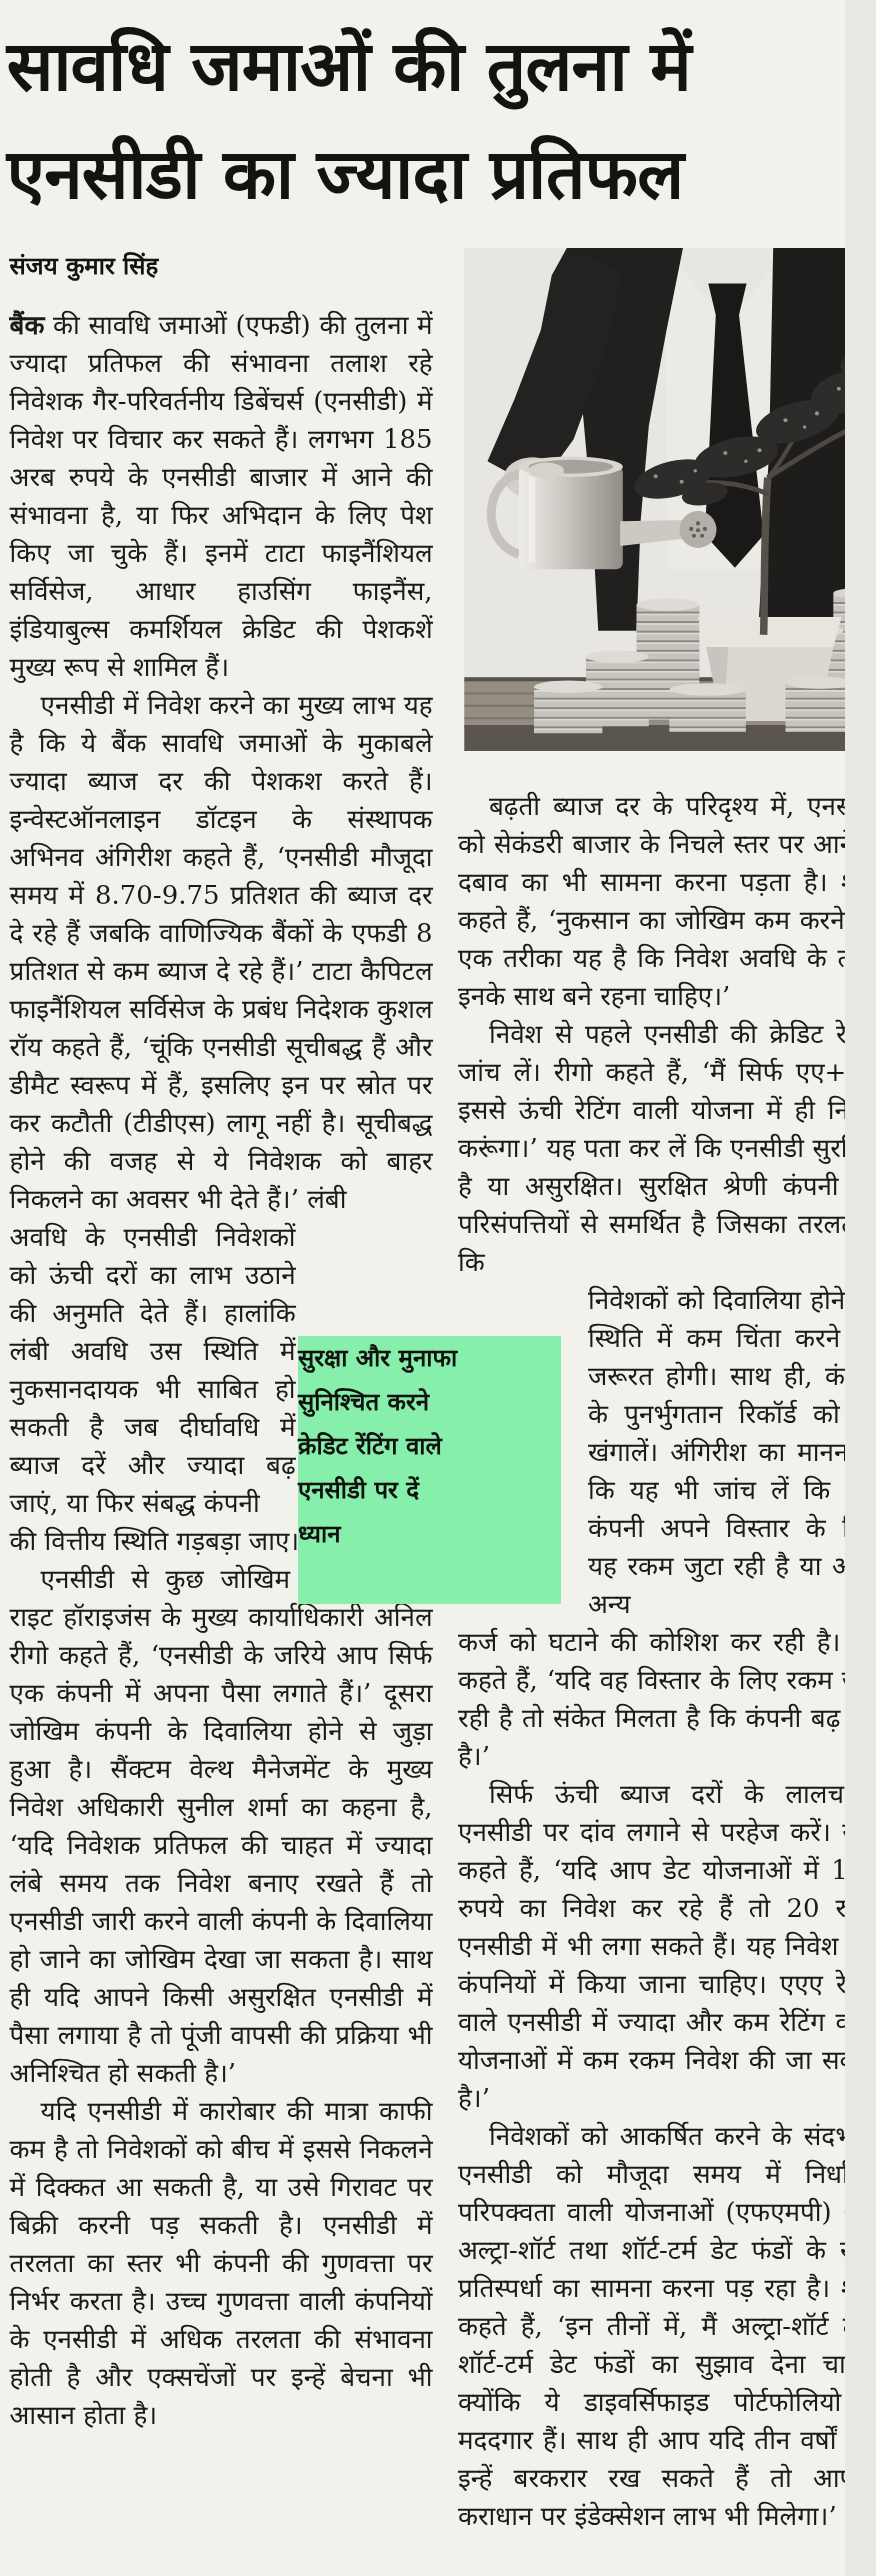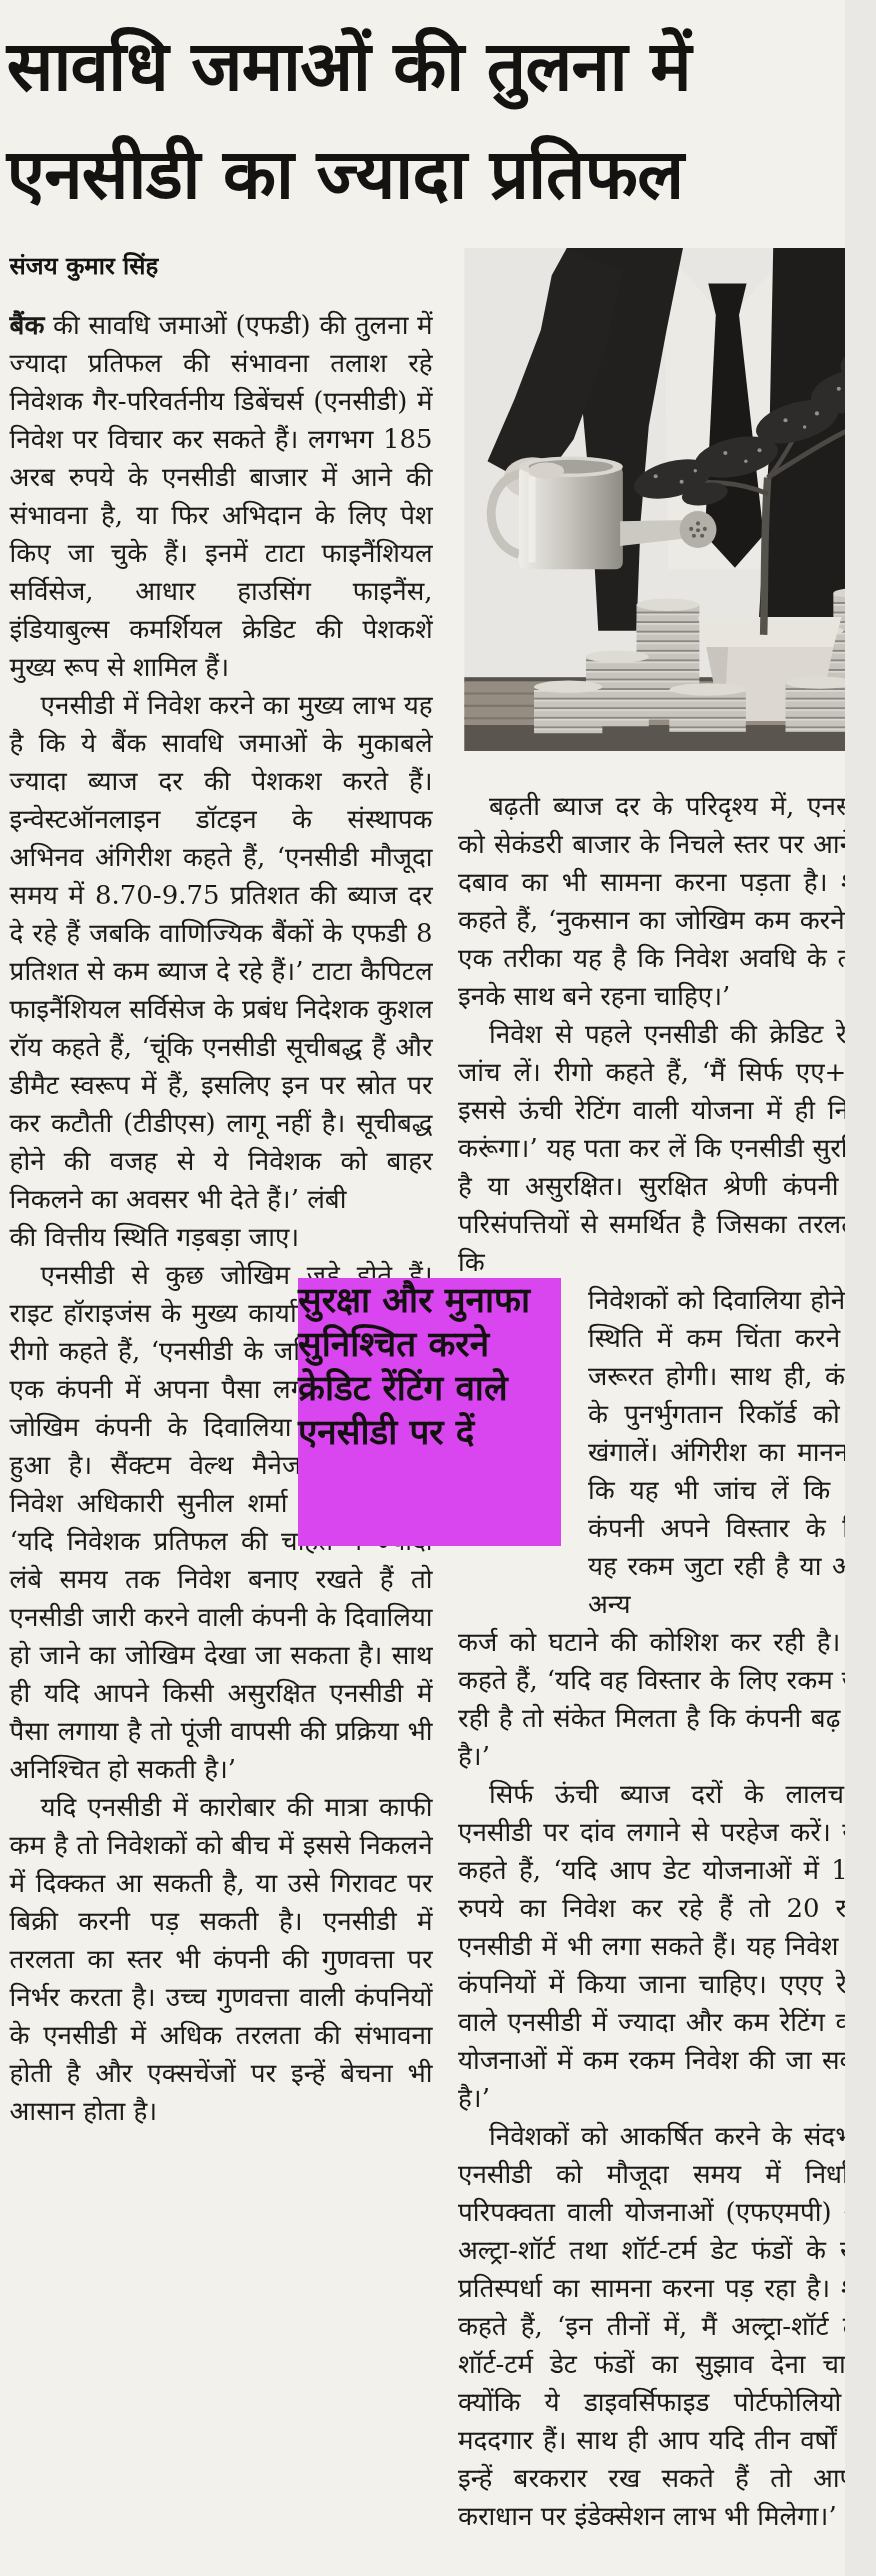--- a/index.html
+++ b/index.html
@@ -54,27 +54,27 @@
   }
   .col1 { left: 9.6px;  top: 306px; }
   .col2 { left: 434px; top: 787px; margin-left: 24px; }
   .para { margin: 0; }
   .para.indent { text-indent: 31px; }
   .para.narrow { width: 286px; }
   .para.narrow-left { margin-left: 130px; }
   .para b { font-weight: 700; margin-top: 11px; }
   .pullquote {
     position: absolute;
-    left: 298px; top: 1278px;
+    left: 298px; top: 1336px;
     width: 263px;
     min-height: 268px;
-    background: #d946ef;
+    background: #86efac;
     font-family: "DejaVu Sans", "Liberation Sans", sans-serif;
     font-weight: 700;
-    font-size: 35px;
+    font-size: 24px;
     line-height: 44px;
     color: #121110;
   }
   .pq-line { display: block; white-space: nowrap; }
 </style>
 </head>
 <body>
 
 <div class="page">
 
@@ -192,35 +192,37 @@
             <circle cx="342" cy="413" r="3"></circle>
         </g>
         <ellipse cx="120" cy="326" rx="26" ry="12" fill="#d6d2cb"></ellipse>
       </g>
     </svg>
   </figure>
 
   <div class="col col1">
     <p class="para"><b>बैंक</b><span> की सावधि जमाओं (एफडी) की तुलना में ज्यादा प्रतिफल की संभावना तलाश रहे निवेशक गैर-परिवर्तनीय डिबेंचर्स (एनसीडी) में निवेश पर विचार कर सकते हैं। लगभग 185 अरब रुपये के एनसीडी बाजार में आने की संभावना है, या फिर अभिदान के लिए पेश किए जा चुके हैं। इनमें टाटा फाइनैंशियल सर्विसेज, आधार हाउसिंग फाइनैंस, इंडियाबुल्स कमर्शियल क्रेडिट की पेशकशें मुख्य रूप से शामिल हैं।</span></p>
     <p class="para indent">एनसीडी में निवेश करने का मुख्य लाभ यह है कि ये बैंक सावधि जमाओं के मुकाबले ज्यादा ब्याज दर की पेशकश करते हैं। इन्वेस्टऑनलाइन डॉटइन के संस्थापक अभिनव अंगिरीश कहते हैं, ‘एनसीडी मौजूदा समय में 8.70-9.75 प्रतिशत की ब्याज दर दे रहे हैं जबकि वाणिज्यिक बैंकों के एफडी 8 प्रतिशत से कम ब्याज दे रहे हैं।’ टाटा कैपिटल फाइनैंशियल सर्विसेज के प्रबंध निदेशक कुशल रॉय कहते हैं, ‘चूंकि एनसीडी सूचीबद्ध हैं और डीमैट स्वरूप में हैं, इसलिए इन पर स्रोत पर कर कटौती (टीडीएस) लागू नहीं है। सूचीबद्ध होने की वजह से ये निवेशक को बाहर निकलने का अवसर भी देते हैं।’ लंबी</p>
+    <p class="para narrow">अवधि के एनसीडी निवेशकों को ऊंची दरों का लाभ उठाने की अनुमति देते हैं। हालांकि लंबी अवधि उस स्थिति में नुकसानदायक भी साबित हो सकती है जब दीर्घावधि में ब्याज दरें और ज्यादा बढ़ जाएं, या फिर संबद्ध कंपनी</p>
     <p class="para">की वित्तीय स्थिति गड़बड़ा जाए।</p>
     <p class="para indent">एनसीडी से कुछ जोखिम जुड़े होते हैं। राइट हॉराइजंस के मुख्य कार्याधिकारी अनिल रीगो कहते हैं, ‘एनसीडी के जरिये आप सिर्फ एक कंपनी में अपना पैसा लगाते हैं।’ दूसरा जोखिम कंपनी के दिवालिया होने से जुड़ा हुआ है। सैंक्टम वेल्थ मैनेजमेंट के मुख्य निवेश अधिकारी सुनील शर्मा का कहना है, ‘यदि निवेशक प्रतिफल की चाहत में ज्यादा लंबे समय तक निवेश बनाए रखते हैं तो एनसीडी जारी करने वाली कंपनी के दिवालिया हो जाने का जोखिम देखा जा सकता है। साथ ही यदि आपने किसी असुरक्षित एनसीडी में पैसा लगाया है तो पूंजी वापसी की प्रक्रिया भी अनिश्चित हो सकती है।’</p>
     <p class="para indent">यदि एनसीडी में कारोबार की मात्रा काफी कम है तो निवेशकों को बीच में इससे निकलने में दिक्कत आ सकती है, या उसे गिरावट पर बिक्री करनी पड़ सकती है। एनसीडी में तरलता का स्तर भी कंपनी की गुणवत्ता पर निर्भर करता है। उच्च गुणवत्ता वाली कंपनियों के एनसीडी में अधिक तरलता की संभावना होती है और एक्सचेंजों पर इन्हें बेचना भी आसान होता है।</p>
   </div>
 
   <div class="col col2">
     <p class="para indent">बढ़ती ब्याज दर के परिदृश्य में, एनसीडी को सेकंडरी बाजार के निचले स्तर पर आने से दबाव का भी सामना करना पड़ता है। शर्मा कहते हैं, ‘नुकसान का जोखिम कम करने का एक तरीका यह है कि निवेश अवधि के तहत इनके साथ बने रहना चाहिए।’</p>
     <p class="para indent">निवेश से पहले एनसीडी की क्रेडिट रेटिंग जांच लें। रीगो कहते हैं, ‘मैं सिर्फ एए+ या इससे ऊंची रेटिंग वाली योजना में ही निवेश करूंगा।’ यह पता कर लें कि एनसीडी सुरक्षित है या असुरक्षित। सुरक्षित श्रेणी कंपनी की परिसंपत्तियों से समर्थित है जिसका तरलत है कि</p>
     <p class="para narrow-left">निवेशकों को दिवालिया होने की स्थिति में कम चिंता करने की जरूरत होगी। साथ ही, कंपनी के पुनर्भुगतान रिकॉर्ड को भी खंगालें। अंगिरीश का मानना है कि यह भी जांच लें कि क्या कंपनी अपने विस्तार के लिए यह रकम जुटा रही है या अपने अन्य</p>
     <p class="para">कर्ज को घटाने की कोशिश कर रही है। वह कहते हैं, ‘यदि वह विस्तार के लिए रकम जुटा रही है तो संकेत मिलता है कि कंपनी बढ़ रही है।’</p>
     <p class="para indent">सिर्फ ऊंची ब्याज दरों के लालच में एनसीडी पर दांव लगाने से परहेज करें। रीगो कहते हैं, ‘यदि आप डेट योजनाओं में 100 रुपये का निवेश कर रहे हैं तो 20 रुपये एनसीडी में भी लगा सकते हैं। यह निवेश कई कंपनियों में किया जाना चाहिए। एएए रेटिंग वाले एनसीडी में ज्यादा और कम रेटिंग वाली योजनाओं में कम रकम निवेश की जा सकती है।’</p>
     <p class="para indent">निवेशकों को आकर्षित करने के संदर्भ में एनसीडी को मौजूदा समय में निर्धारित परिपक्वता वाली योजनाओं (एफएमपी) और अल्ट्रा-शॉर्ट तथा शॉर्ट-टर्म डेट फंडों के साथ प्रतिस्पर्धा का सामना करना पड़ रहा है। शर्मा कहते हैं, ‘इन तीनों में, मैं अल्ट्रा-शॉर्ट तथा शॉर्ट-टर्म डेट फंडों का सुझाव देना चाहूंगा क्योंकि ये डाइवर्सिफाइड पोर्टफोलियो में मददगार हैं। साथ ही आप यदि तीन वर्षों तक इन्हें बरकरार रख सकते हैं तो आपको कराधान पर इंडेक्सेशन लाभ भी मिलेगा।’</p>
   </div>
 
   <aside class="pullquote">
     <span class="pq-line">सुरक्षा और मुनाफा</span>
     <span class="pq-line">सुनिश्चित करने</span>
     <span class="pq-line">क्रेडिट रेंटिंग वाले</span>
     <span class="pq-line">एनसीडी पर दें</span>
+    <span class="pq-line">ध्यान</span>
   </aside>
 
 </div>
 
 
 </body></html>

